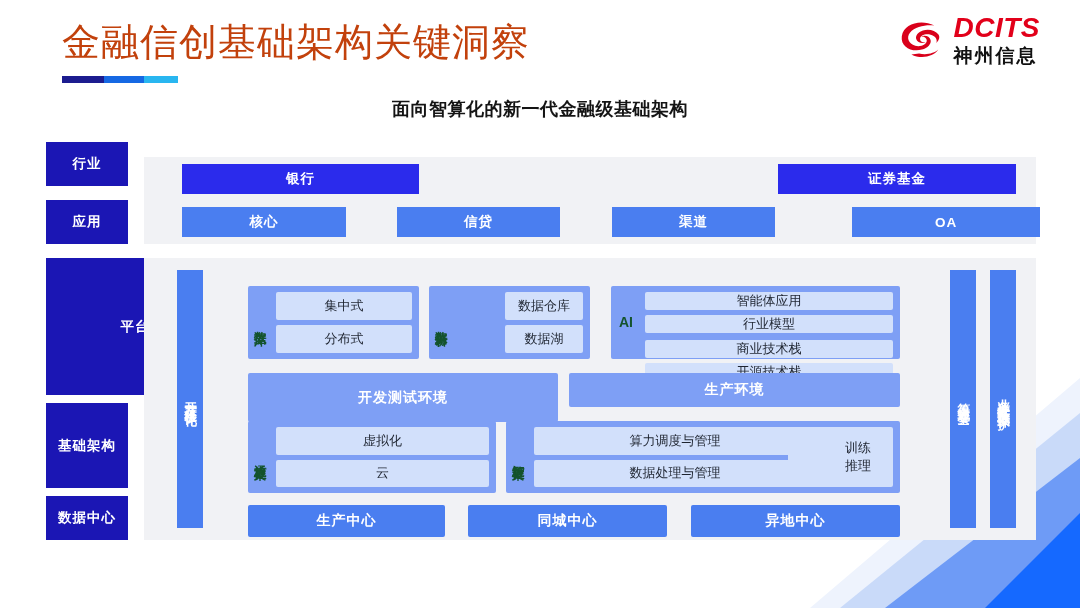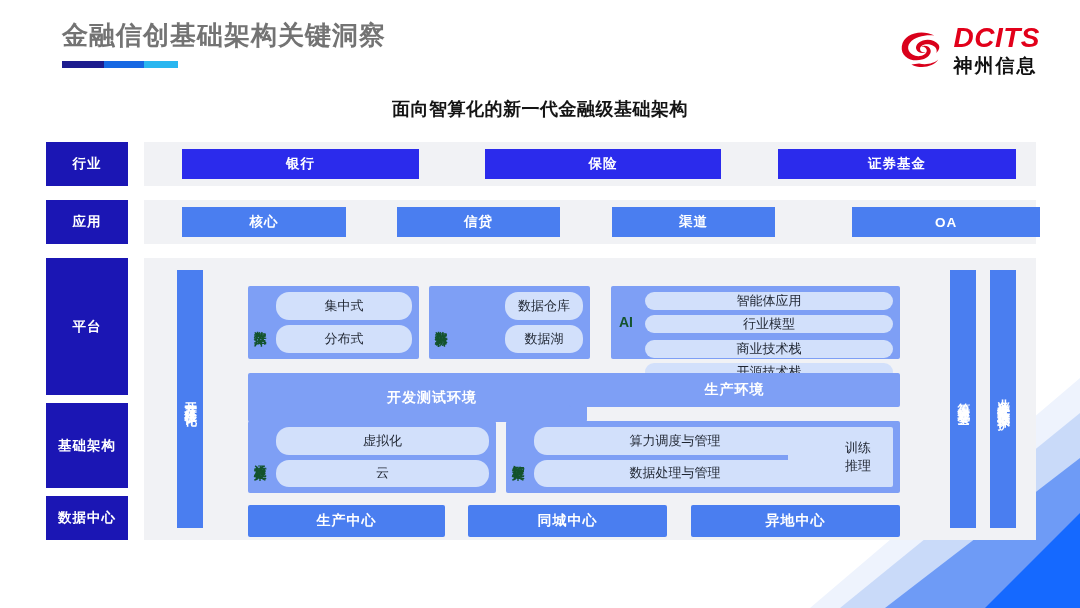--- a/index.html
+++ b/index.html
@@ -8,51 +8,51 @@
     background:#ffffff;
     font-family:"Liberation Sans","DejaVu Sans",sans-serif;
   }
 
   
   .corner-deco{position:absolute;right:0;bottom:0;width:300px;height:230px;overflow:hidden;pointer-events:none;}
   .corner-deco svg{display:block;}
 
   
   .header{position:absolute;left:62px;top:20px;}
-  .title{font-size:26px;font-weight:bold;color:#737373;letter-spacing:1px;line-height:1.2;white-space:nowrap;}
+  .title{font-size:38px;font-weight:normal;color:#c2410c;letter-spacing:1px;line-height:1.2;white-space:nowrap;}
   .title-underline{display:flex;margin-top:10px;width:116px;height:7px;}
   .title-underline i{display:block;height:100%;}
   .u1{width:42px;background:#1c1c8f;}
   .u2{width:40px;background:#1668e3;}
   .u3{width:34px;background:#29b6f0;}
 
-  .logo{position:absolute;right:40px;top:24px;display:flex;align-items:center;gap:9px;}
+  .logo{position:absolute;right:40px;top:14px;display:flex;align-items:center;gap:9px;}
   .logo-mark{width:48px;height:48px;flex:0 0 auto;}
   .logo-text{display:flex;flex-direction:column;line-height:1;}
   .logo-en{font-size:28px;font-weight:bold;color:#e2001a;letter-spacing:0.5px;font-style:italic;}
   .logo-cn{font-size:19px;font-weight:bold;color:#111;letter-spacing:2px;margin-top:4px;}
 
   .subtitle{position:absolute;left:0;right:0;top:97px;text-align:center;font-size:18px;font-weight:bold;color:#141414;letter-spacing:0.5px;}
 
   
   .diagram{position:absolute;left:46px;top:142px;width:990px;height:424px;}
 
   .row-label{
     position:absolute;left:0;width:82px;background:#1b16b4;color:#fff;
     display:flex;align-items:center;justify-content:center;
     font-size:13.5px;font-weight:bold;letter-spacing:1px;
   }
   .rl-industry{top:0;height:44px;}
   .rl-app{top:58px;height:44px;}
-  .rl-platform{top:116px;height:137px;}
+  .rl-platform{top:116px;height:137px;padding-left:48px;}
   .rl-infra{top:261px;height:85px;}
   .rl-dc{top:354px;height:44px;}
 
   .band{position:absolute;left:98px;right:0;background:#f1f2f5;}
-  .band-industry{top:0;height:44px;}
+  .band-industry{top:15px;height:44px;}
   .band-app{top:58px;height:44px;}
   .band-platform{top:116px;height:282px;}
 
   .chip{
     position:absolute;display:flex;align-items:center;justify-content:center;
     color:#fff;font-weight:bold;font-size:13.5px;letter-spacing:1px;
   }
   .chip-industry{background:#2b2bec;top:7px;height:30px;}
   .chip-app{background:#4a7ef0;top:7px;height:30px;}
 
@@ -68,21 +68,21 @@
   .panel-title{
     color:#14532d;font-weight:bold;font-size:12.5px;letter-spacing:1px;line-height:1.15;
     writing-mode:vertical-rl;text-orientation:upright;
     display:flex;align-items:center;justify-content:center;flex:0 0 auto;width:24px;
   }
   .panel-title.horiz{writing-mode:horizontal-tb;text-orientation:mixed;width:30px;font-size:14px;letter-spacing:0;}
   .panel-body{flex:1 1 auto;display:flex;flex-direction:column;gap:5px;padding:6px 7px 6px 4px;}
   .panel-body.cols{flex-direction:column;gap:7px;}
   .panel-col{flex:1 1 0;display:flex;flex-direction:column;gap:5px;}
   .cell{
-    flex:1 1 0;background:#d2e0fb;border-radius:13px;
+    flex:1 1 0;background:#d2e0fb;border-radius:2px;
     display:flex;align-items:center;justify-content:center;
     color:#1e2430;font-size:13px;white-space:nowrap;
   }
 
   .envbar{
     position:absolute;background:#7e9ff5;border-radius:2px;
     display:flex;align-items:center;justify-content:center;
     color:#fff;font-weight:bold;font-size:14px;letter-spacing:1px;
   }
 
@@ -138,21 +138,20 @@
 <div class="diagram">
 
   <div class="row-label rl-industry">行业</div>
   <div class="row-label rl-app">应用</div>
   <div class="row-label rl-platform">平台</div>
   <div class="row-label rl-infra">基础架构</div>
   <div class="row-label rl-dc">数据中心</div>
 
   <div class="band band-industry">
     <div class="chip chip-industry" style="left:38px;width:237px;">银行</div>
-    <div class="chip chip-industry" style="left:341px;width:236px;">保险</div>
     <div class="chip chip-industry" style="left:634px;width:238px;">证券基金</div>
   </div>
 
   <div class="band band-app">
     <div class="chip chip-app" style="left:38px;width:164px;">核心</div>
     <div class="chip chip-app" style="left:253px;width:163px;">信贷</div>
     <div class="chip chip-app" style="left:468px;width:163px;">渠道</div>
     <div class="chip chip-app" style="left:708px;width:188px;">OA</div>
   </div>
 
@@ -186,21 +185,21 @@
           <div class="cell">智能体应用</div>
           <div class="cell">行业模型</div>
         </div>
         <div class="panel-col">
           <div class="cell">商业技术栈</div>
           <div class="cell">开源技术栈</div>
         </div>
       </div>
     </div>
 
-    <div class="envbar" style="left:104px;top:115px;width:310px;height:49px;padding-left:29px;">开发测试环境</div>
+    <div class="envbar" style="left:104px;top:115px;width:310px;height:49px;">开发测试环境</div>
     <div class="envbar" style="left:425px;top:115px;width:331px;height:34px;">生产环境</div>
 
     <div class="panel" style="left:104px;top:163px;width:248px;height:72px;">
       <div class="panel-title">通算框架</div>
       <div class="panel-body">
         <div class="cell">虚拟化</div>
         <div class="cell">云</div>
       </div>
     </div>
 

